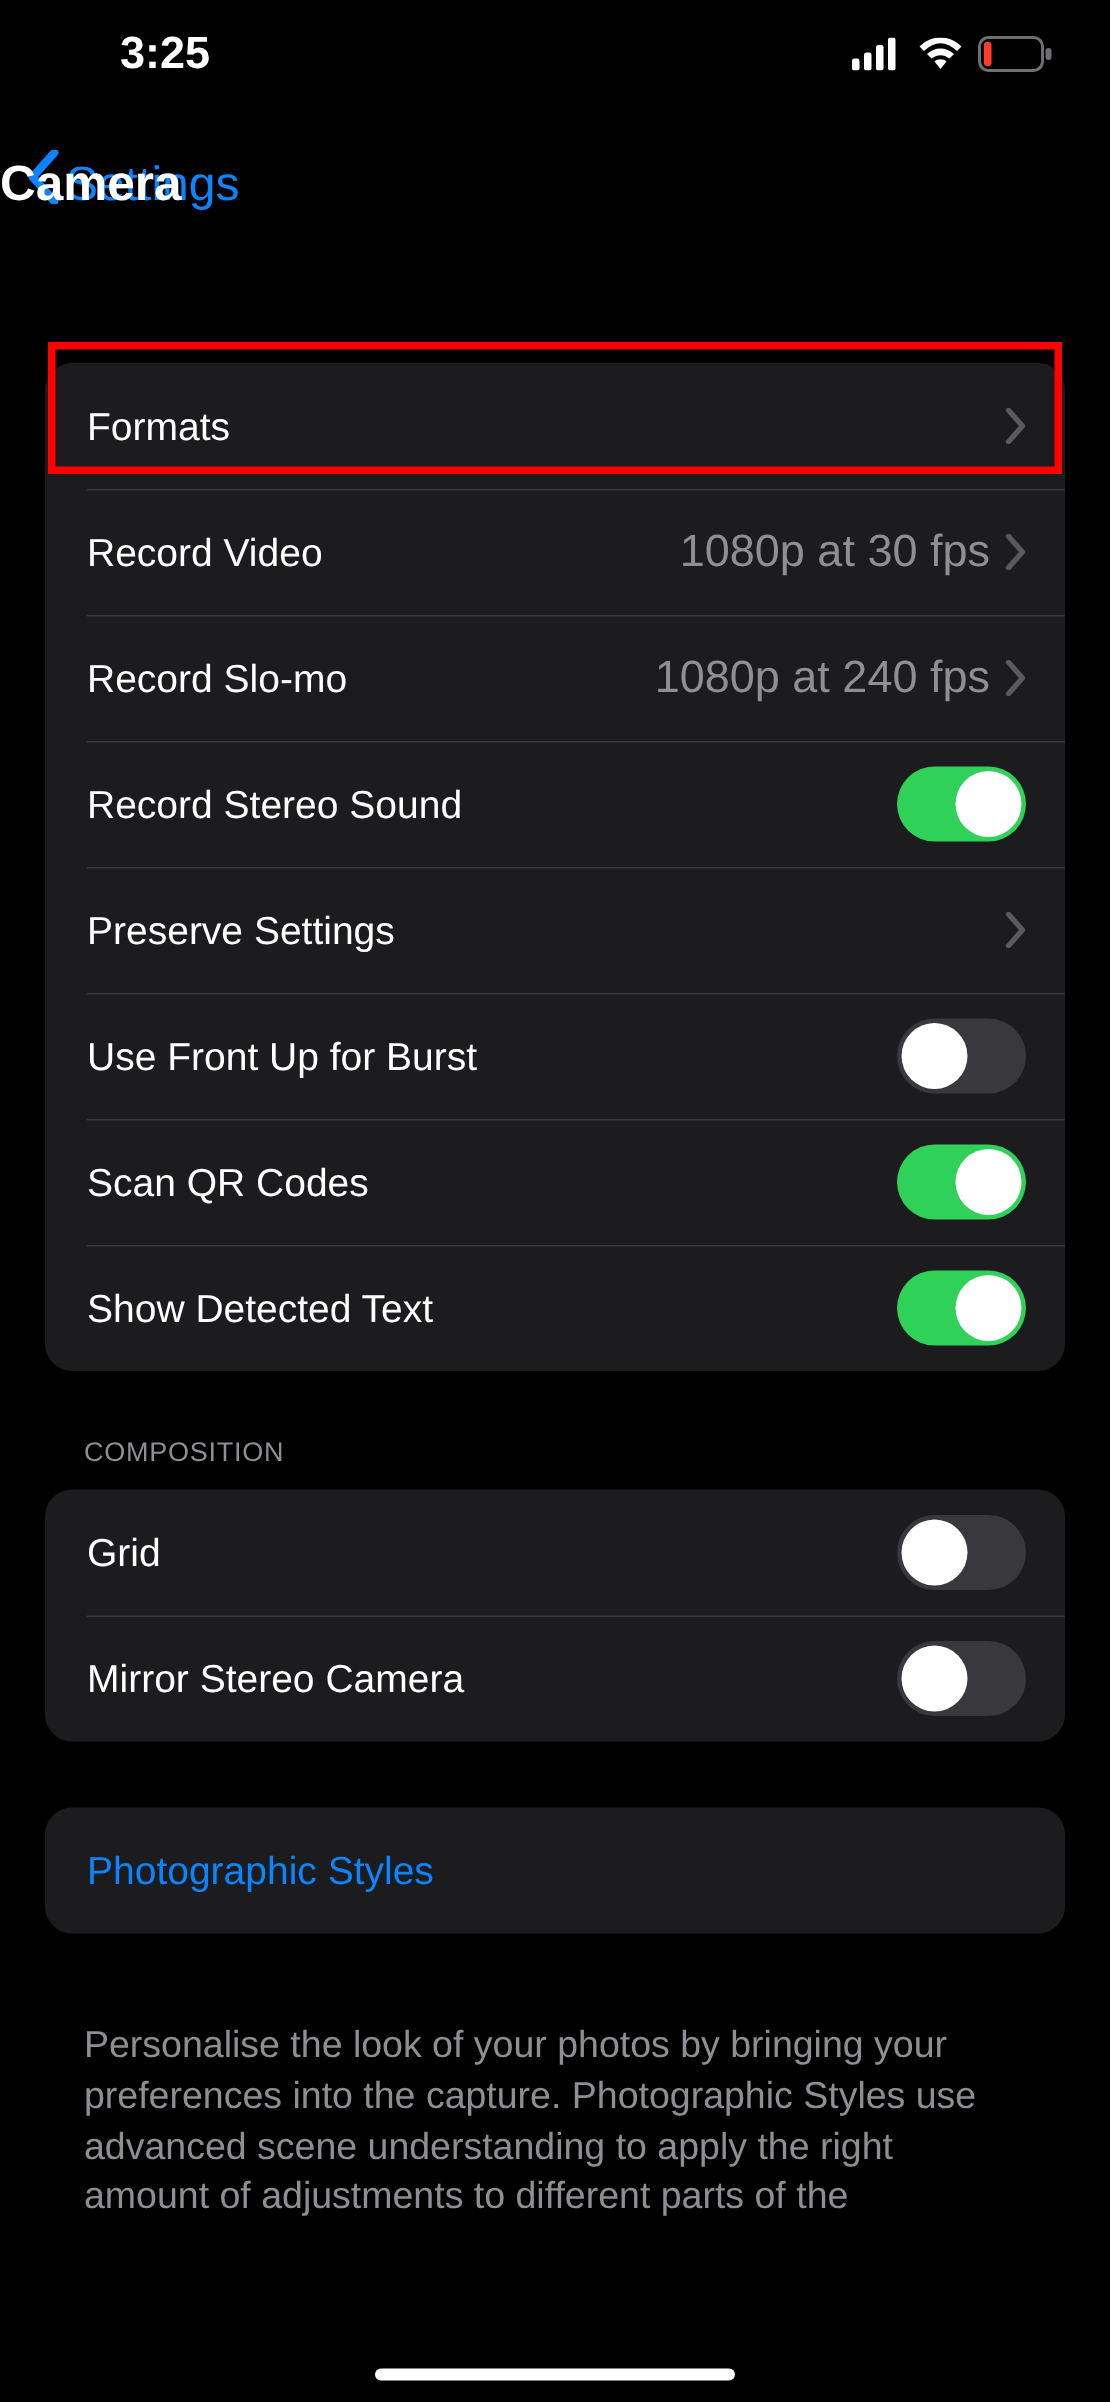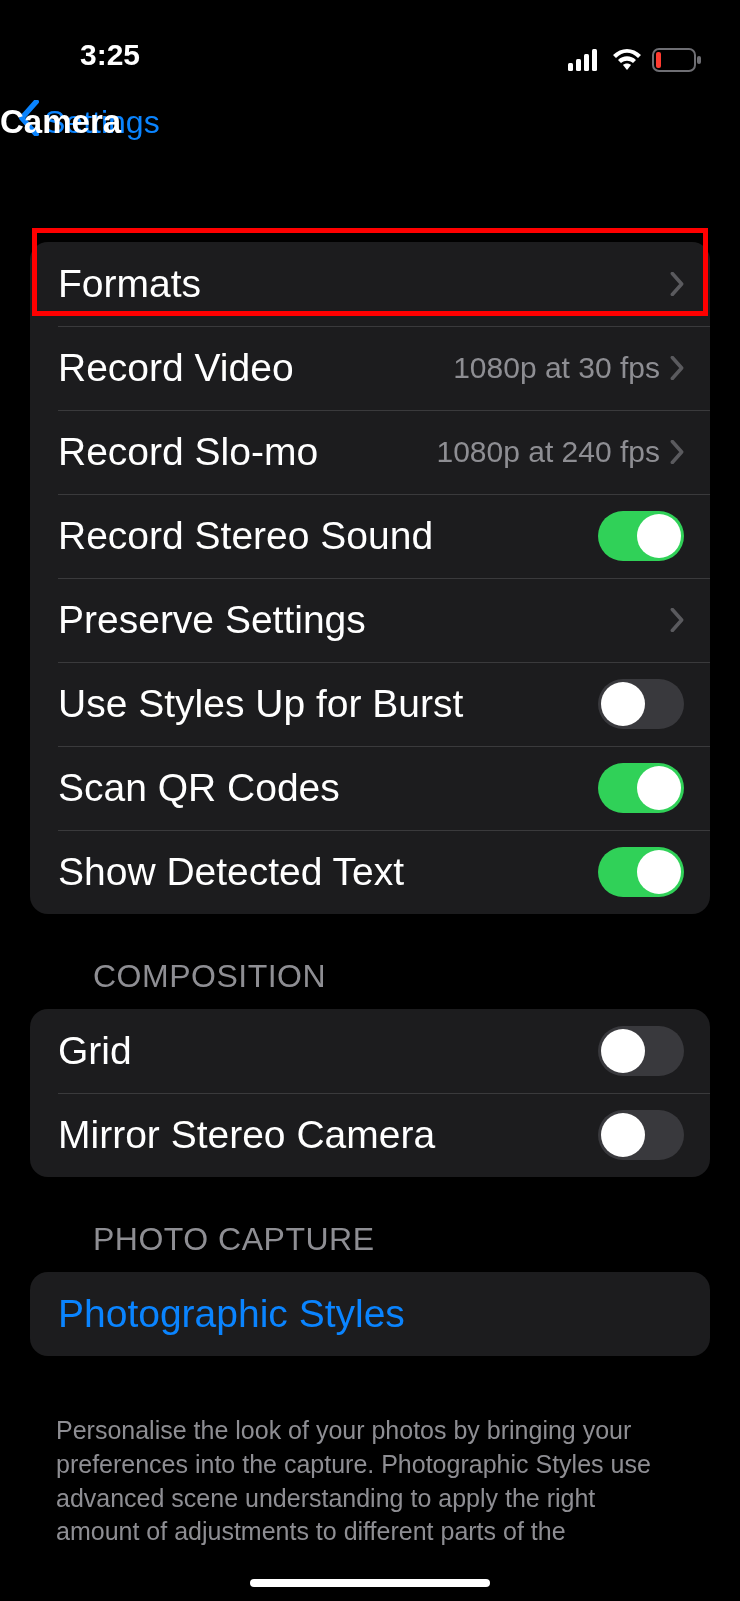--- a/index.html
+++ b/index.html
@@ -10,21 +10,21 @@
     font-family: -apple-system, "Helvetica Neue", Arial, sans-serif;
     color: #fff;
     overflow: hidden;
     position: relative;
   }
 
   
   .status-bar {
     height: 72px;
     display: flex;
-    align-items: flex-end;
+    align-items: center;
     justify-content: space-between;
     padding: 0 38px 0 80px;
   }
   .status-time { font-size: 30px; font-weight: 600; }
   .status-right { display: flex; align-items: center; gap: 10px; }
   .cell-icon svg, .wifi-icon svg, .batt-icon svg { display: block; }
 
   
   .nav-header {
     height: 80px;
@@ -55,25 +55,24 @@
   
   .content { padding: 30px 0 0 0; }
   .group {
     background: #1c1c1e;
     border-radius: 18px;
     margin: 0 30px 44px 30px;
     overflow: hidden;
   }
   .group-header {
     color: #8e8e93;
-    font-size: 32px;
+    font-size: 18px;
     letter-spacing: 0.5px;
     padding: 0 41px 14px 56px;
     text-transform: uppercase;
-    margin-left: 37px;
   }
   .group-footer {
     color: #8e8e93;
     font-size: 25px;
     line-height: 1.35;
     padding: 14px 56px 0 56px;
   }
 
   .row {
     display: flex;
@@ -83,21 +82,21 @@
     position: relative;
   }
   .row + .row::before {
     content: "";
     position: absolute;
     top: 0; left: 28px; right: 0;
     height: 1px;
     background: #3a3a3c;
   }
   .row-label {
-    font-size: 39px;
+    font-size: 26px;
     flex: 1 1 auto;
     color: #fff;
   }
   .row-label.link { color: #0a84ff; }
   .row-value {
     font-size: 30px;
     color: #8e8e93;
     margin-right: 10px;
   }
   .chevron {
@@ -229,21 +228,21 @@
     </div>
     <div class="row">
       <span class="row-label">Preserve Settings</span>
       <span class="chevron">
           <svg viewBox="0 0 12 20">
             <path d="M2 1 L10 10 L2 19" stroke="currentColor" stroke-width="3" fill="none" stroke-linecap="round" stroke-linejoin="round"></path>
           </svg>
         </span>
     </div>
     <div class="row">
-      <span class="row-label">Use Styles Up for Burst</span>
+      <span class="row-label">Use Front Up for Burst</span>
       <span class="toggle off">
           <span class="knob"></span>
         </span>
     </div>
     <div class="row">
       <span class="row-label">Scan QR Codes</span>
       <span class="toggle on">
           <span class="knob"></span>
         </span>
     </div>
@@ -264,21 +263,20 @@
         </span>
     </div>
     <div class="row">
       <span class="row-label">Mirror Stereo Camera</span>
       <span class="toggle off">
           <span class="knob"></span>
         </span>
     </div>
   </div>
 
-  <div class="group-header">PHOTO CAPTURE</div>
   <div class="group">
     <div class="row">
       <span class="row-label link">Photographic Styles</span>
     </div>
   </div>
   <div class="group-footer">Personalise the look of your photos by bringing your preferences into the capture. Photographic Styles use advanced scene understanding to apply the right amount of adjustments to different parts of the</div>
 
 </div>
 
 <div class="highlight-box" style="top:228px;left:32px;width:676px;height:88px;"></div>

